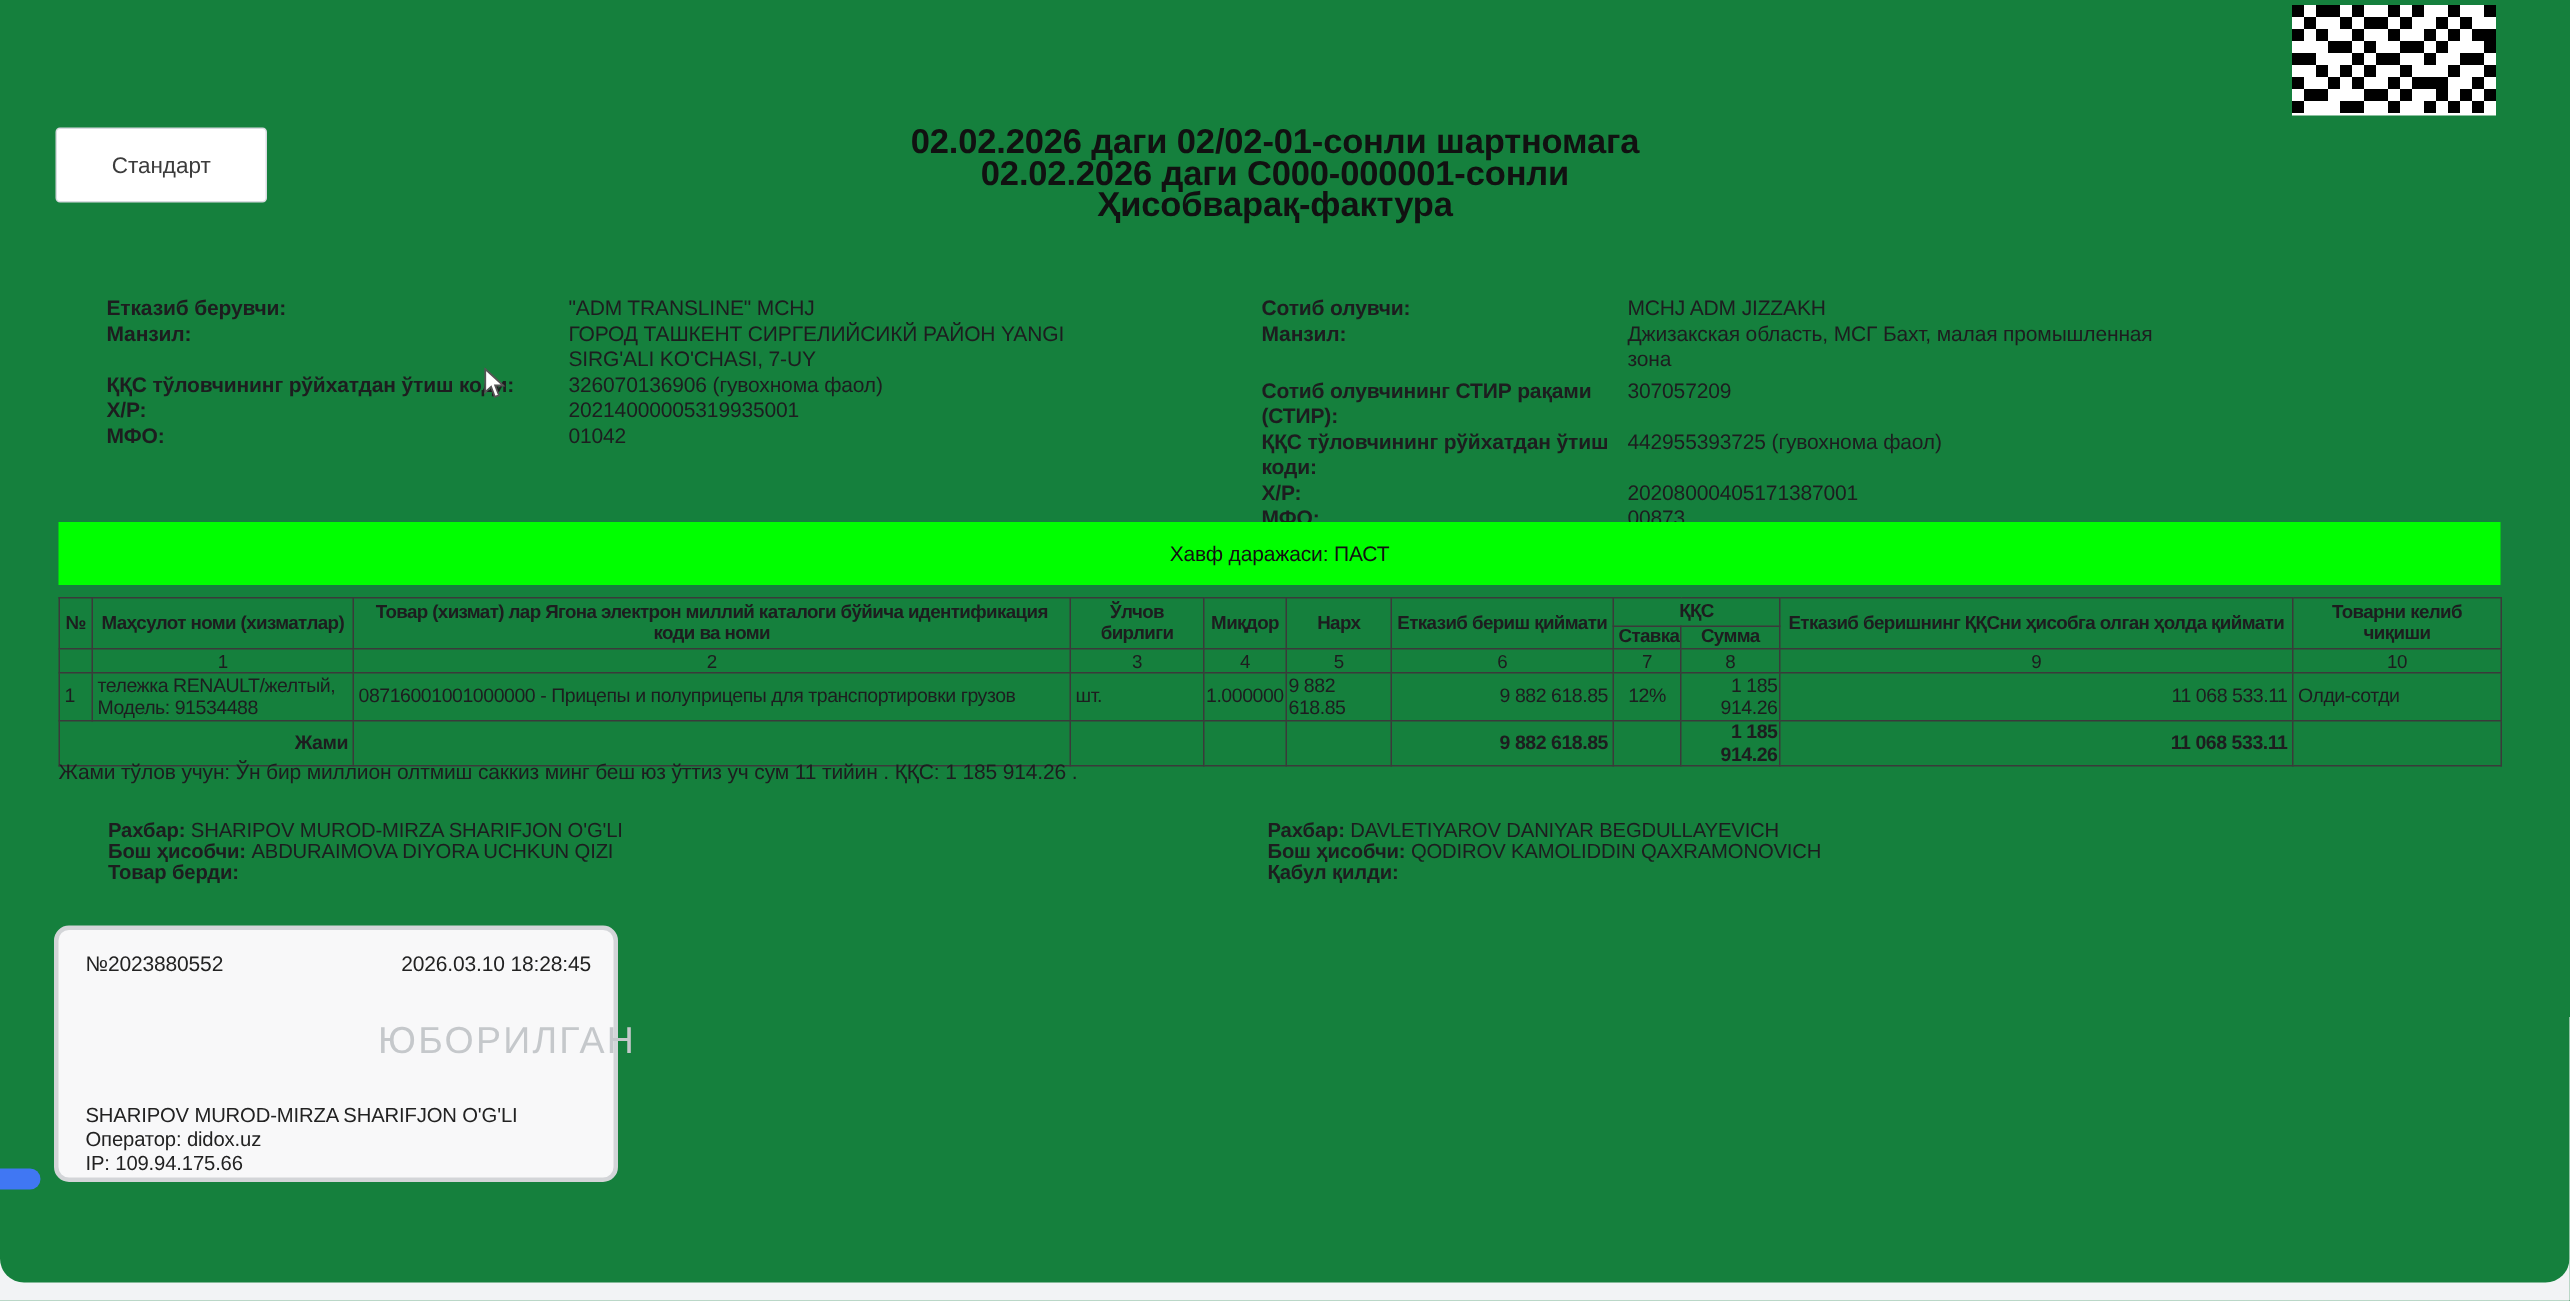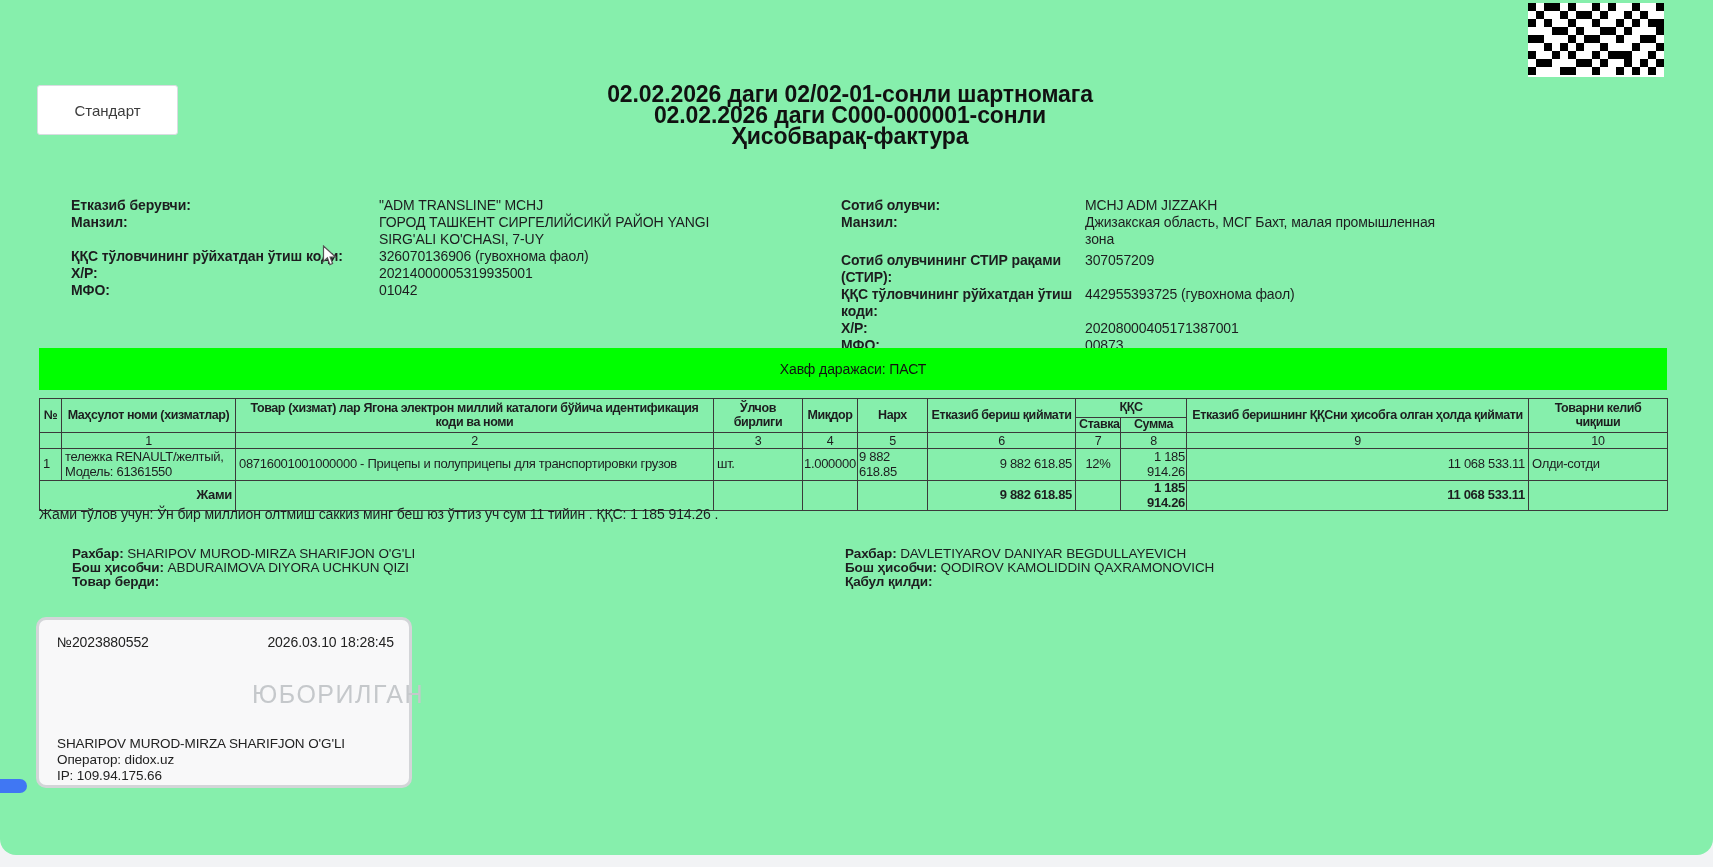--- a/index.html
+++ b/index.html
@@ -1,18 +1,18 @@
 <!DOCTYPE html>
 <html><head>
 <meta charset="utf-8">
 <style>
   html,body{margin:0;padding:0;background:#f2f3f5;}
   .screen{position:relative;width:1713px;height:867px;overflow:hidden;
     font-family:"Liberation Sans","DejaVu Sans",sans-serif;color:#1d1d1f;letter-spacing:-0.1px;}
-  .card{position:absolute;left:0;top:0;width:1713px;height:855px;background:#86efac;border-radius:0 0 16px 16px;}
+  .card{position:absolute;left:0;top:0;width:1713px;height:855px;background:#15803d;border-radius:0 0 16px 16px;}
 
   
   .std-btn{position:absolute;left:37px;top:85px;width:141px;height:50px;background:#fff;
     border:1px solid #d9dce1;border-radius:3px;font-size:15px;color:#3c3c3c;
     display:flex;align-items:center;justify-content:center;cursor:pointer;}
   .qr{position:absolute;left:1528px;top:3px;width:136px;height:74px;}
   .qr svg{display:block;width:136px;height:74px;shape-rendering:crispEdges;}
 
   .doc-title{position:absolute;left:0;top:84px;width:1700px;text-align:center;
     font-size:23px;font-weight:700;line-height:21px;color:#111;}
@@ -181,21 +181,21 @@
           <td>6</td>
           <td>7</td>
           <td>8</td>
           <td>9</td>
           <td>10</td>
         </tr>
       </thead>
       <tbody>
         <tr class="datarow">
           <td class="ta-l">1</td>
-          <td class="ta-l">тележка RENAULT/желтый, Модель: 61361550</td>
+          <td class="ta-l">тележка RENAULT/желтый, Модель: 91534488</td>
           <td class="ta-l">08716001001000000 - Прицепы и полуприцепы для транспортировки грузов</td>
           <td class="ta-l">шт.</td>
           <td class="ta-l" style="padding:0 1px">1.000000</td>
           <td class="ta-l" style="padding:0 1px">9 882 618.85</td>
           <td class="ta-r">9 882 618.85</td>
           <td class="ta-c">12%</td>
           <td class="ta-r" style="padding:0 1px">1 185 914.26</td>
           <td class="ta-r">11 068 533.11</td>
           <td class="ta-l">Олди-сотди</td>
         </tr>

